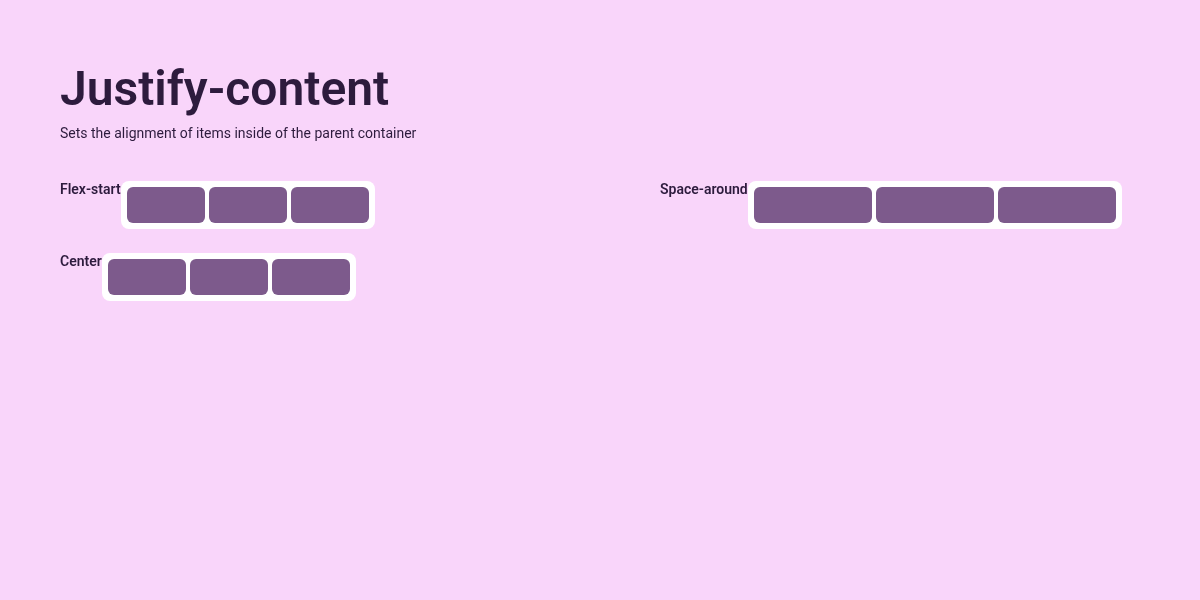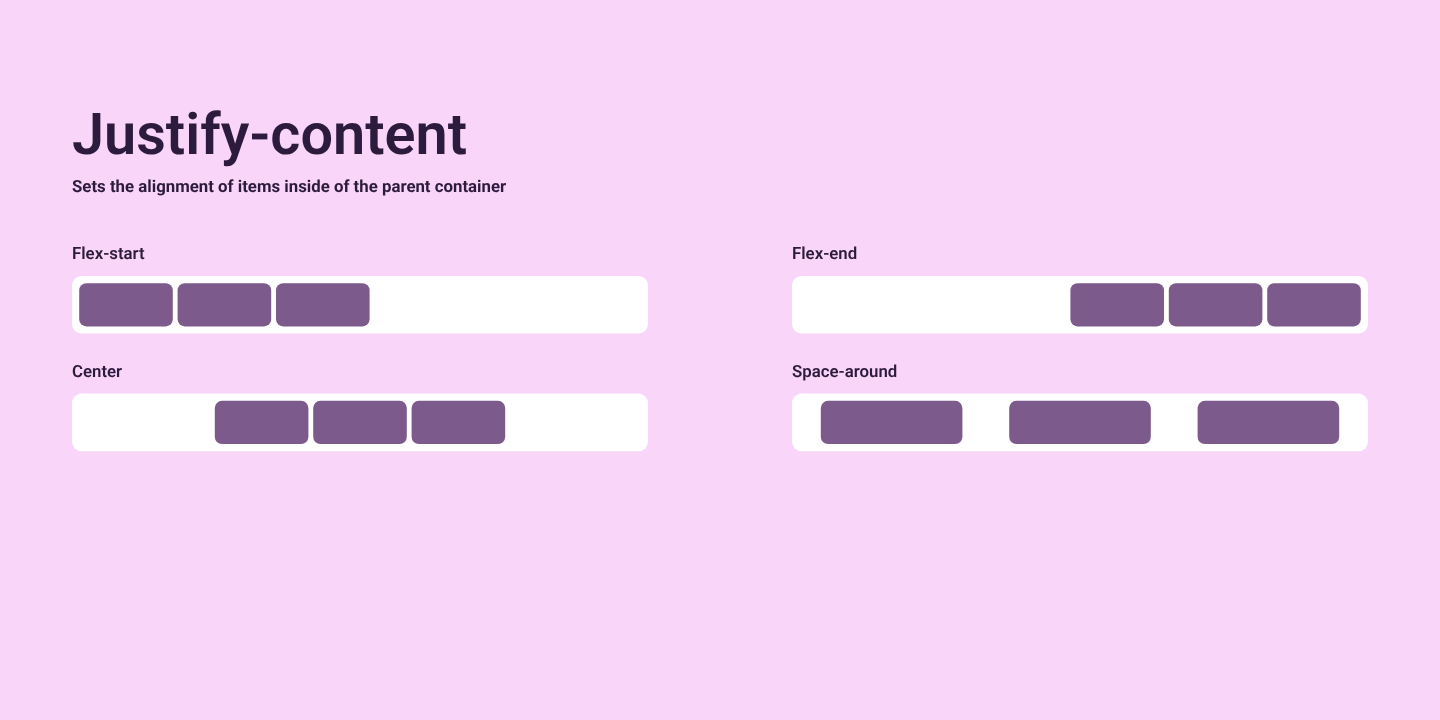--- a/index.html
+++ b/index.html
@@ -15,41 +15,39 @@
       font-family: -apple-system, BlinkMacSystemFont, "Segoe UI", Roboto, Helvetica, Arial, sans-serif;
       padding: 60px;
       color: #2d1b3d;
     }
     
     .title {
       font-size: 48px;
       font-weight: 600;
       color: #2d1b3d;
       margin-bottom: 8px;
-      margin-top: 23px;
     }
     
     .subtitle {
       font-size: 14px;
-      font-weight: 700;
+      font-weight: 400;
       color: #2d1b3d;
       margin-bottom: 40px;
     }
     
     .grid {
       display: grid;
       grid-template-columns: 1fr 1fr;
       column-gap: 120px;
       row-gap: 24px;
     }
     
     .example {
       display: flex;
-      flex-direction: column;
-      gap: 10px;
+      flex-direction: row;
     }
     
     .example-label {
       font-size: 14px;
       font-weight: 600;
       color: #2d1b3d;
     }
     
     .container {
       background-color: #ffffff;
@@ -89,41 +87,33 @@
   <div class="example">
     <div class="example-label">Flex-start</div>
     <div class="container flex-start">
       <div class="item"></div>
       <div class="item"></div>
       <div class="item"></div>
     </div>
   </div>
 
 
+
   <div class="example">
-    <div class="example-label">Flex-end</div>
-    <div class="container flex-end">
+    <div class="example-label">Space-around</div>
+    <div class="container space-around wide">
       <div class="item"></div>
       <div class="item"></div>
       <div class="item"></div>
     </div>
   </div>
 
   <div class="example">
     <div class="example-label">Center</div>
     <div class="container center">
       <div class="item"></div>
       <div class="item"></div>
       <div class="item"></div>
     </div>
   </div>
 
-  <div class="example">
-    <div class="example-label">Space-around</div>
-    <div class="container space-around wide">
-      <div class="item"></div>
-      <div class="item"></div>
-      <div class="item"></div>
-    </div>
-  </div>
-
 
 </div>
 
 </body></html>

